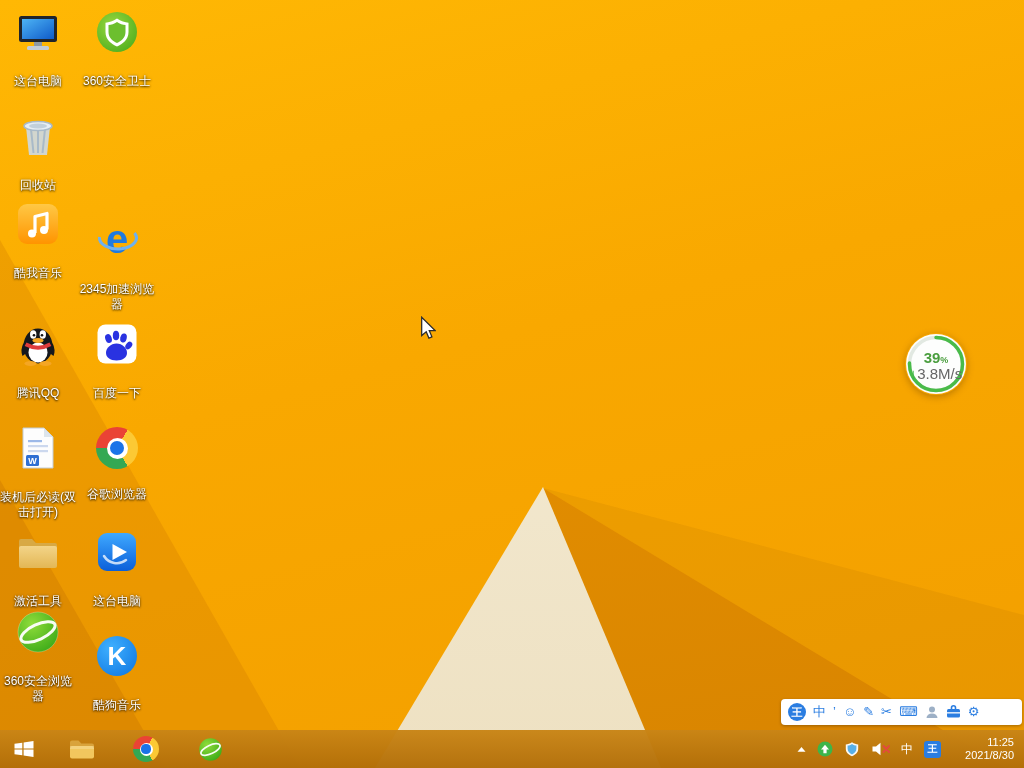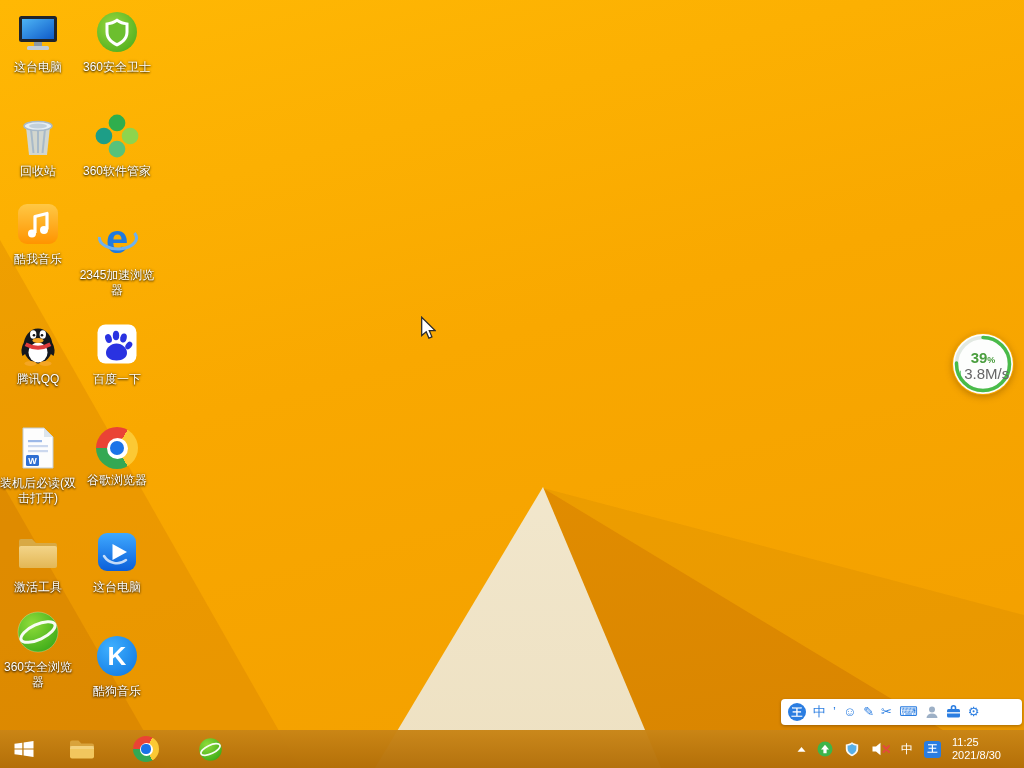--- a/index.html
+++ b/index.html
@@ -11,31 +11,31 @@
   .wp-base{background:linear-gradient(165deg,#ffb804 0%,#f9a800 45%,#f29e00 100%);}
   .wp-fold1{background:rgba(205,118,0,.28);clip-path:polygon(0px 240px,300px 768px,0px 768px);}
   .wp-fold2{background:rgba(185,100,0,.25);clip-path:polygon(0px 480px,165px 768px,0px 768px);}
   .wp-right-shade{background:rgba(150,85,0,.10);clip-path:polygon(543px 488px,1024px 615px,1024px 768px,1006px 768px);}
   .wp-dark-tri{background:linear-gradient(170deg,#ef9900 0%,#d88400 100%);clip-path:polygon(543px 488px,1006px 768px,660px 768px);}
   .wp-white-tri{background:linear-gradient(180deg,#f7f0de 0%,#eee1c2 100%);clip-path:polygon(543px 487px,661px 768px,375px 768px);}
 
   
   .icon-cell{position:absolute;width:76px;text-align:center;cursor:default;}
   .icon-img{width:48px;height:48px;display:block;margin:0 auto;}
-  .icon-label{margin-top:4px;font-size:12px;line-height:15px;color:#fff;
+  .icon-label{margin-top:18px;font-size:12px;line-height:15px;color:#fff;
               text-shadow:0 1px 2px rgba(0,0,0,.85),0 0 3px rgba(0,0,0,.45);}
 
   .chrome-icon{border-radius:50%;background:conic-gradient(from 30deg,#fcc934 0 120deg,#34a853 120deg 240deg,#ea4335 240deg 360deg);position:relative;}
   .chrome-icon .cc{position:absolute;left:25%;top:25%;width:50%;height:50%;background:#fff;border-radius:50%;}
   .chrome-icon .cc::after{content:"";position:absolute;left:15%;top:15%;width:70%;height:70%;border-radius:50%;background:#1a73e8;}
   .chrome-lg{width:42px;height:42px;margin:3px auto 3px;}
   .chrome-sm{width:26px;height:26px;}
 
   
-  .speed-widget{position:absolute;left:952px;top:333px;width:62px;height:62px;border-radius:50%;
+  .speed-widget{position:absolute;left:905px;top:333px;width:62px;height:62px;border-radius:50%;
                 box-shadow:0 2px 7px rgba(90,50,0,.35);}
   .speed-widget svg{position:absolute;inset:0;}
   .sw-content{position:absolute;inset:0;display:flex;flex-direction:column;align-items:center;justify-content:center;}
   .sw-pct{font-size:15px;font-weight:bold;color:#4a9e3e;line-height:16px;}
   .sw-pct .sign{font-size:9px;}
   .sw-speed{font-size:15px;color:#666;line-height:11px;}
   .sw-speed .arrow{color:#3db54a;font-weight:bold;}
 
   
   .cursor{position:absolute;left:420px;top:316px;z-index:50;}
@@ -55,21 +55,21 @@
            display:flex;align-items:center;z-index:40;}
   .taskbar button{background:none;border:none;padding:0;margin:0;cursor:pointer;}
   .start-btn{width:48px;height:38px;display:flex;align-items:center;justify-content:center;}
   .task-icons{display:flex;align-items:center;gap:24px;margin-left:14px;}
   .task-btn{width:40px;height:38px;display:flex;align-items:center;justify-content:center;}
   .tray{margin-left:auto;display:flex;align-items:center;gap:11px;padding-right:10px;}
   .tray-ic{display:flex;align-items:center;justify-content:center;cursor:pointer;}
   .tray-lang{color:#fff;font-size:12px;cursor:pointer;}
   .tray-ime-logo{width:17px;height:17px;border-radius:3px;background:#2a7de1;color:#fff;font-size:10px;
                  font-weight:bold;display:flex;align-items:center;justify-content:center;cursor:pointer;}
-  .clock{color:#fff;font-size:11px;line-height:13px;cursor:pointer;min-width:62px;}
+  .clock{color:#fff;font-size:11px;line-height:13px;text-align:right;cursor:pointer;min-width:62px;}
 </style>
 </head>
 <body>
 
 <div id="screen">
 
   <svg width="0" height="0" style="position:absolute" aria-hidden="true">
     <defs>
       <linearGradient id="g-screen" x1="0" y1="0" x2="1" y2="1">
           <stop offset="0" stop-color="#4db4f5"></stop>
@@ -194,31 +194,20 @@
 
   <div class="icon-cell" style="left:79px;top:8px">
     <svg class="icon-img" viewBox="0 0 48 48">
       <circle cx="24" cy="24" r="20" fill="url(#g-green2)"></circle>
       <path d="M24 10.5 c3.8 2.8 8 4 11.5 4.2 v9.3 c0 7.8 -5.8 12 -11.5 14.5 c-5.7 -2.5 -11.5 -6.7 -11.5 -14.5 v-9.3 c3.5 -0.2 7.7 -1.4 11.5 -4.2 z" fill="#fff"></path>
       <path d="M24 14 c2.8 2 5.8 2.9 8.5 3.1 v7 c0 5.8 -4.3 9 -8.5 10.9 c-4.2 -1.9 -8.5 -5.1 -8.5 -10.9 v-7 c2.7 -0.2 5.7 -1.1 8.5 -3.1 z" fill="#6cbf2e"></path>
     </svg>
     <div class="icon-label">360安全卫士</div>
   </div>
 
-  <div class="icon-cell" style="left:79px;top:112px">
-    <svg class="icon-img" viewBox="0 0 48 48">
-      <g transform="rotate(45 24 24)">
-        <rect x="6.5" y="6.5" width="16.5" height="16.5" rx="8" fill="#2fae4d"></rect>
-        <rect x="25" y="6.5" width="16.5" height="16.5" rx="8" fill="#8ed44d"></rect>
-        <rect x="6.5" y="25" width="16.5" height="16.5" rx="8" fill="#1d9e87"></rect>
-        <rect x="25" y="25" width="16.5" height="16.5" rx="8" fill="#57c27a"></rect>
-      </g>
-    </svg>
-    <div class="icon-label">360软件管家</div>
-  </div>
 
   <div class="icon-cell" style="left:79px;top:216px">
     <svg class="icon-img" viewBox="0 0 48 48">
       <text x="24" y="37" text-anchor="middle" font-size="40" font-weight="bold" fill="#1f7ae0">e</text>
       <path d="M6.5 21 a18.5 11 0 1 0 35 -4" fill="none" stroke="#6fb1ef" stroke-width="3"></path>
     </svg>
     <div class="icon-label">2345加速浏览器</div>
   </div>
 
   <div class="icon-cell" style="left:79px;top:320px">

